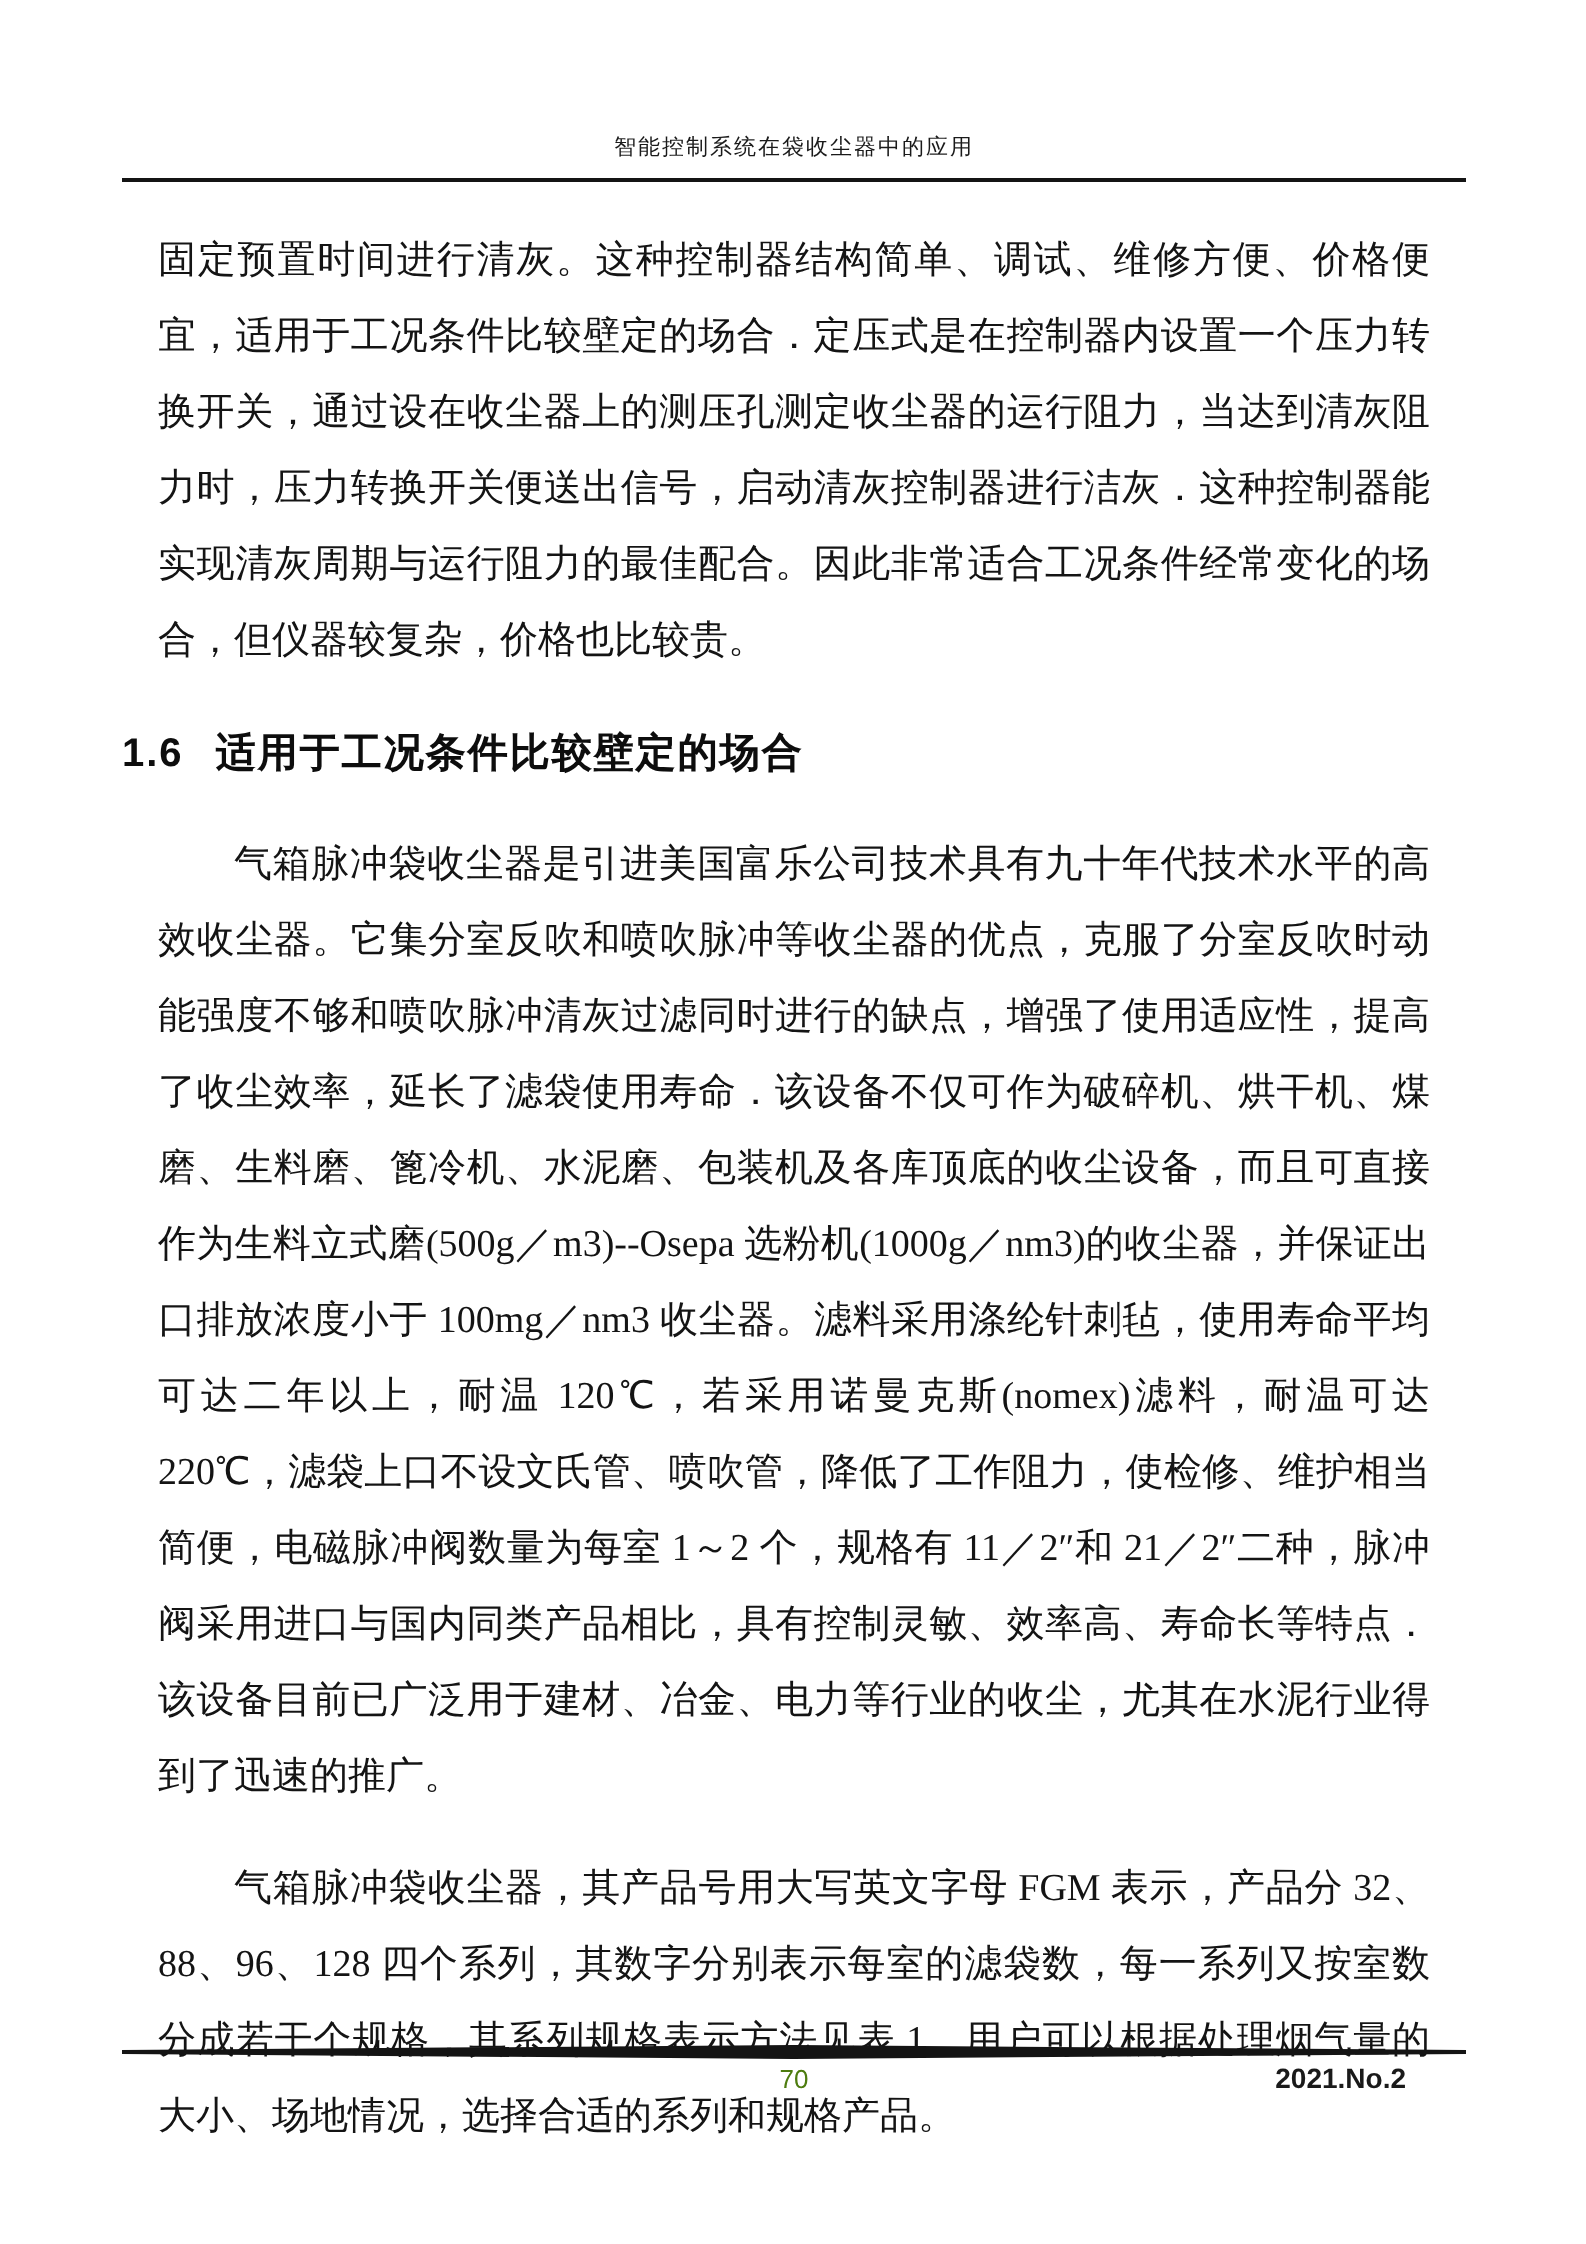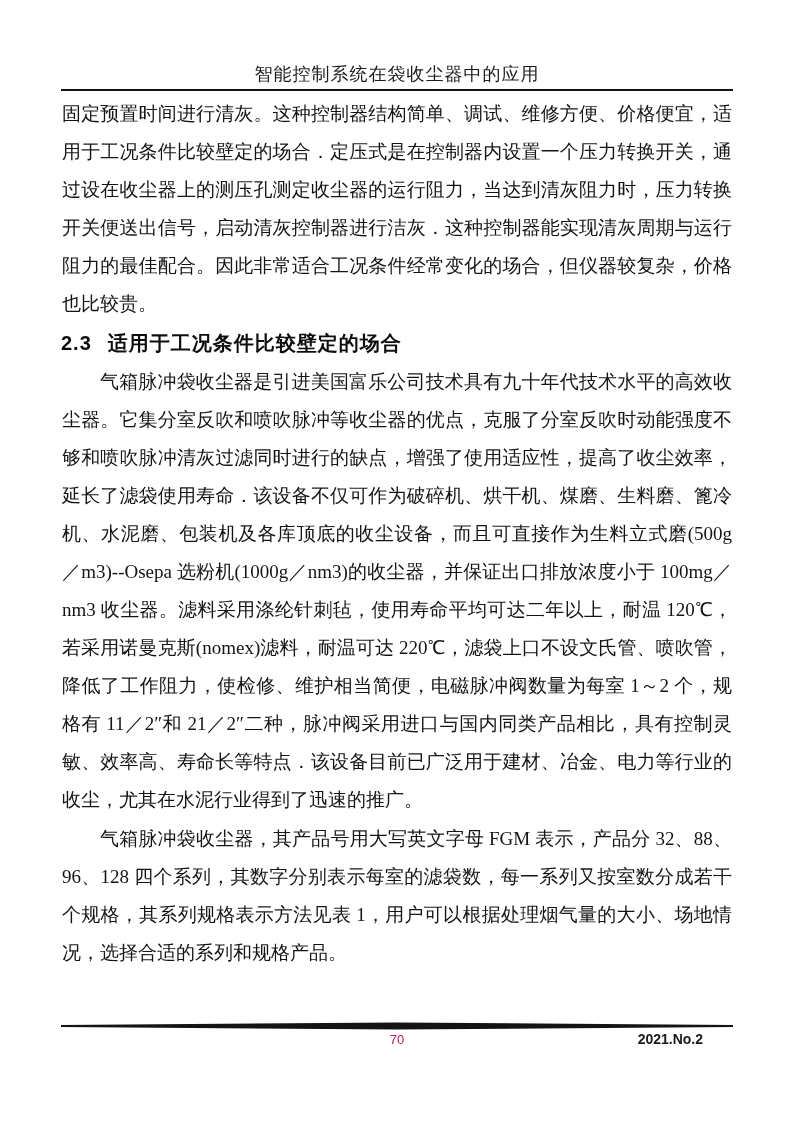--- a/index.html
+++ b/index.html
@@ -13,40 +13,40 @@
     color: #141414;
     font-family: "Liberation Serif", serif;
   }
   
   .running-header {
     position: absolute;
     top: 64px;
     left: 61px;
     width: 672px;
     text-align: center;
-    font-size: 18px;
+    font-size: 11px;
     line-height: 21px;
     letter-spacing: 1px;
     color: #1a1a1a;
     padding-bottom: 4px;
     border-bottom: 2px solid #141414;
   }
   
   .content {
     position: absolute;
     top: 94px;
     left: 61px;
     width: 672px;
     font-size: 19px;
     line-height: 38px;
     text-align: justify;
     text-justify: inter-ideograph;
     color: #141414;
   }
-  .para { margin: 1px; }
+  .para { margin: 18px; }
   .para.indent { text-indent: 2em; }
   .section-heading {
     font-family: "Liberation Sans", sans-serif;
     font-weight: bold;
     font-size: 20px;
     line-height: 38px;
     color: #0d0d0d;
     text-align: left;
   }
   .section-heading .section-number { margin-right: 16px; letter-spacing: 1px; }
@@ -61,21 +61,21 @@
     display: block;
   }
   .page-number {
     position: absolute;
     top: 1032px;
     left: 61px;
     width: 672px;
     text-align: center;
     font-family: "Liberation Sans", sans-serif;
     font-size: 13px;
-    color: #be185d;
+    color: #4d7c0f;
   }
   .issue-number {
     position: absolute;
     top: 1031px;
     right: 90px;
     font-family: "Liberation Sans", sans-serif;
     font-size: 14px;
     color: #1a1a1a;
     font-weight: bold;
   }
@@ -87,21 +87,21 @@
 
   <header class="running-header">
     <span>智能控制系统在袋收尘器中的应用</span>
   </header>
 
   <main class="content">
 
     <p class="para">固定预置时间进行清灰。这种控制器结构简单、调试、维修方便、价格便宜，适用于工况条件比较壁定的场合．定压式是在控制器内设置一个压力转换开关，通过设在收尘器上的测压孔测定收尘器的运行阻力，当达到清灰阻力时，压力转换开关便送出信号，启动清灰控制器进行洁灰．这种控制器能实现清灰周期与运行阻力的最佳配合。因此非常适合工况条件经常变化的场合，但仪器较复杂，价格也比较贵。</p>
 
     <h2 class="section-heading">
-      <span class="section-number">2.3</span><span class="section-title">适用于工况条件比较壁定的场合</span>
+      <span class="section-number">1.6</span><span class="section-title">适用于工况条件比较壁定的场合</span>
     </h2>
 
     <p class="para indent">气箱脉冲袋收尘器是引进美国富乐公司技术具有九十年代技术水平的高效收尘器。它集分室反吹和喷吹脉冲等收尘器的优点，克服了分室反吹时动能强度不够和喷吹脉冲清灰过滤同时进行的缺点，增强了使用适应性，提高了收尘效率，延长了滤袋使用寿命．该设备不仅可作为破碎机、烘干机、煤磨、生料磨、篦冷机、水泥磨、包装机及各库顶底的收尘设备，而且可直接作为生料立式磨(500g／m3)--Osepa 选粉机(1000g／nm3)的收尘器，并保证出口排放浓度小于 100mg／nm3 收尘器。滤料采用涤纶针刺毡，使用寿命平均可达二年以上，耐温 120℃，若采用诺曼克斯(nomex)滤料，耐温可达 220℃，滤袋上口不设文氏管、喷吹管，降低了工作阻力，使检修、维护相当简便，电磁脉冲阀数量为每室 1～2 个，规格有 11／2″和 21／2″二种，脉冲阀采用进口与国内同类产品相比，具有控制灵敏、效率高、寿命长等特点．该设备目前已广泛用于建材、冶金、电力等行业的收尘，尤其在水泥行业得到了迅速的推广。</p>
 
     <p class="para indent">气箱脉冲袋收尘器，其产品号用大写英文字母 FGM 表示，产品分 32、88、96、128 四个系列，其数字分别表示每室的滤袋数，每一系列又按室数分成若干个规格，其系列规格表示方法见表 1，用户可以根据处理烟气量的大小、场地情况，选择合适的系列和规格产品。</p>
 
   </main>
 
   <svg class="footer-divider" viewBox="0 0 672 10" preserveAspectRatio="none" aria-hidden="true">
     <polygon points="0,4 336,1.5 672,4 672,6 336,8.5 0,6" fill="#141414"></polygon>

